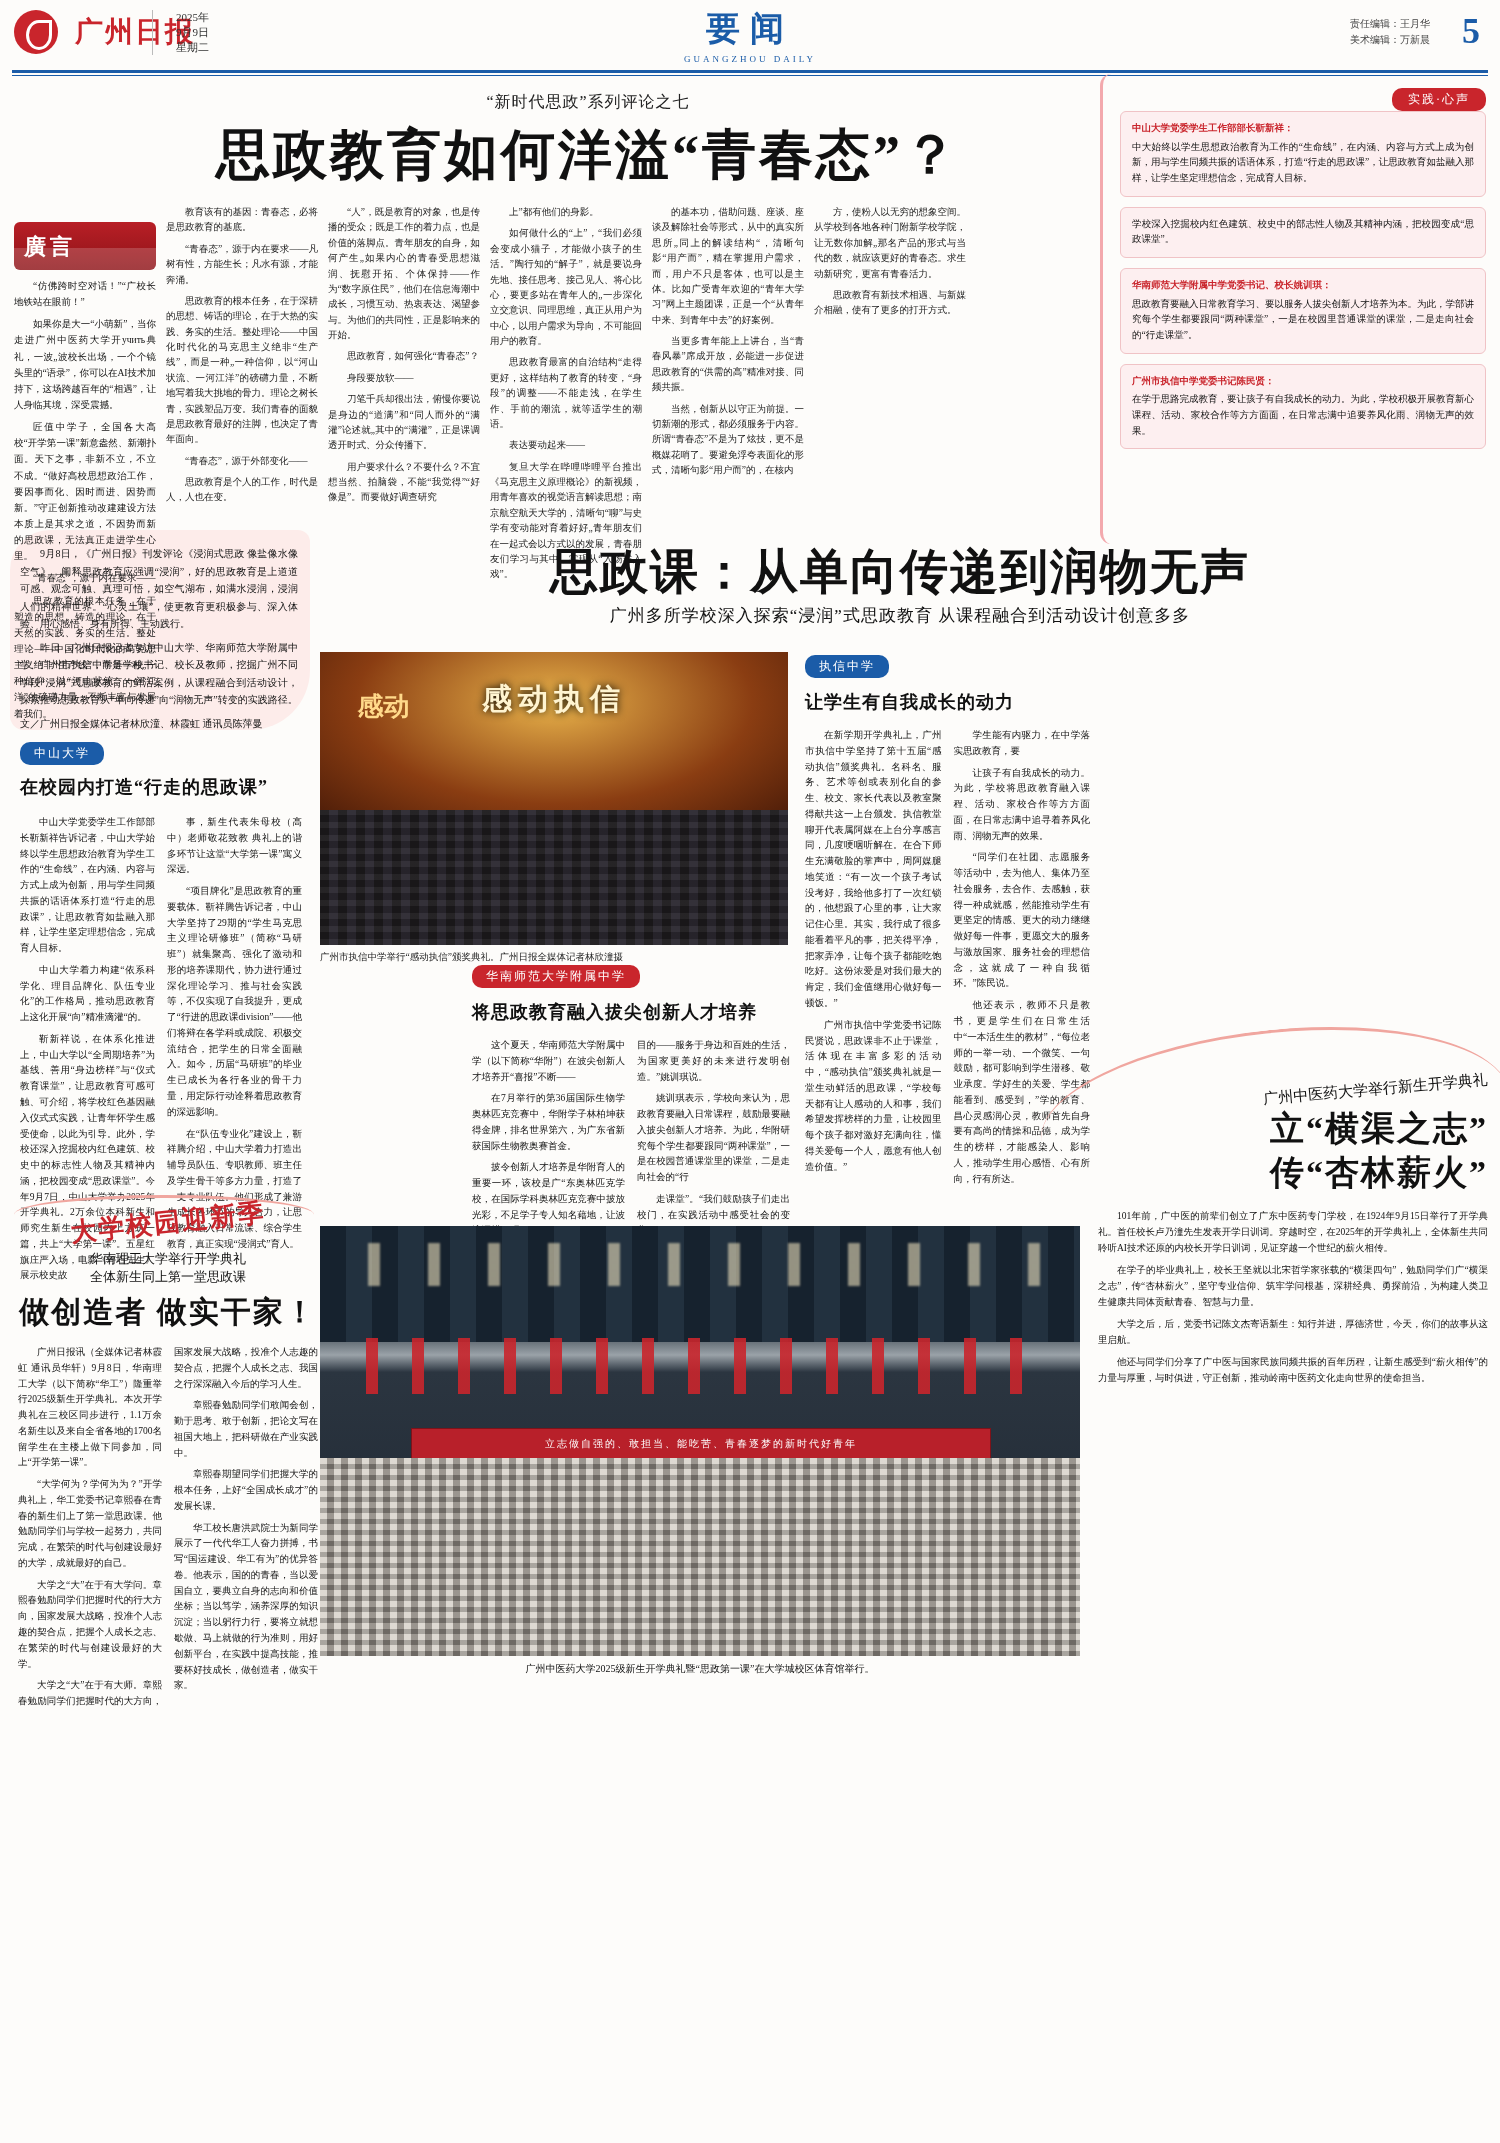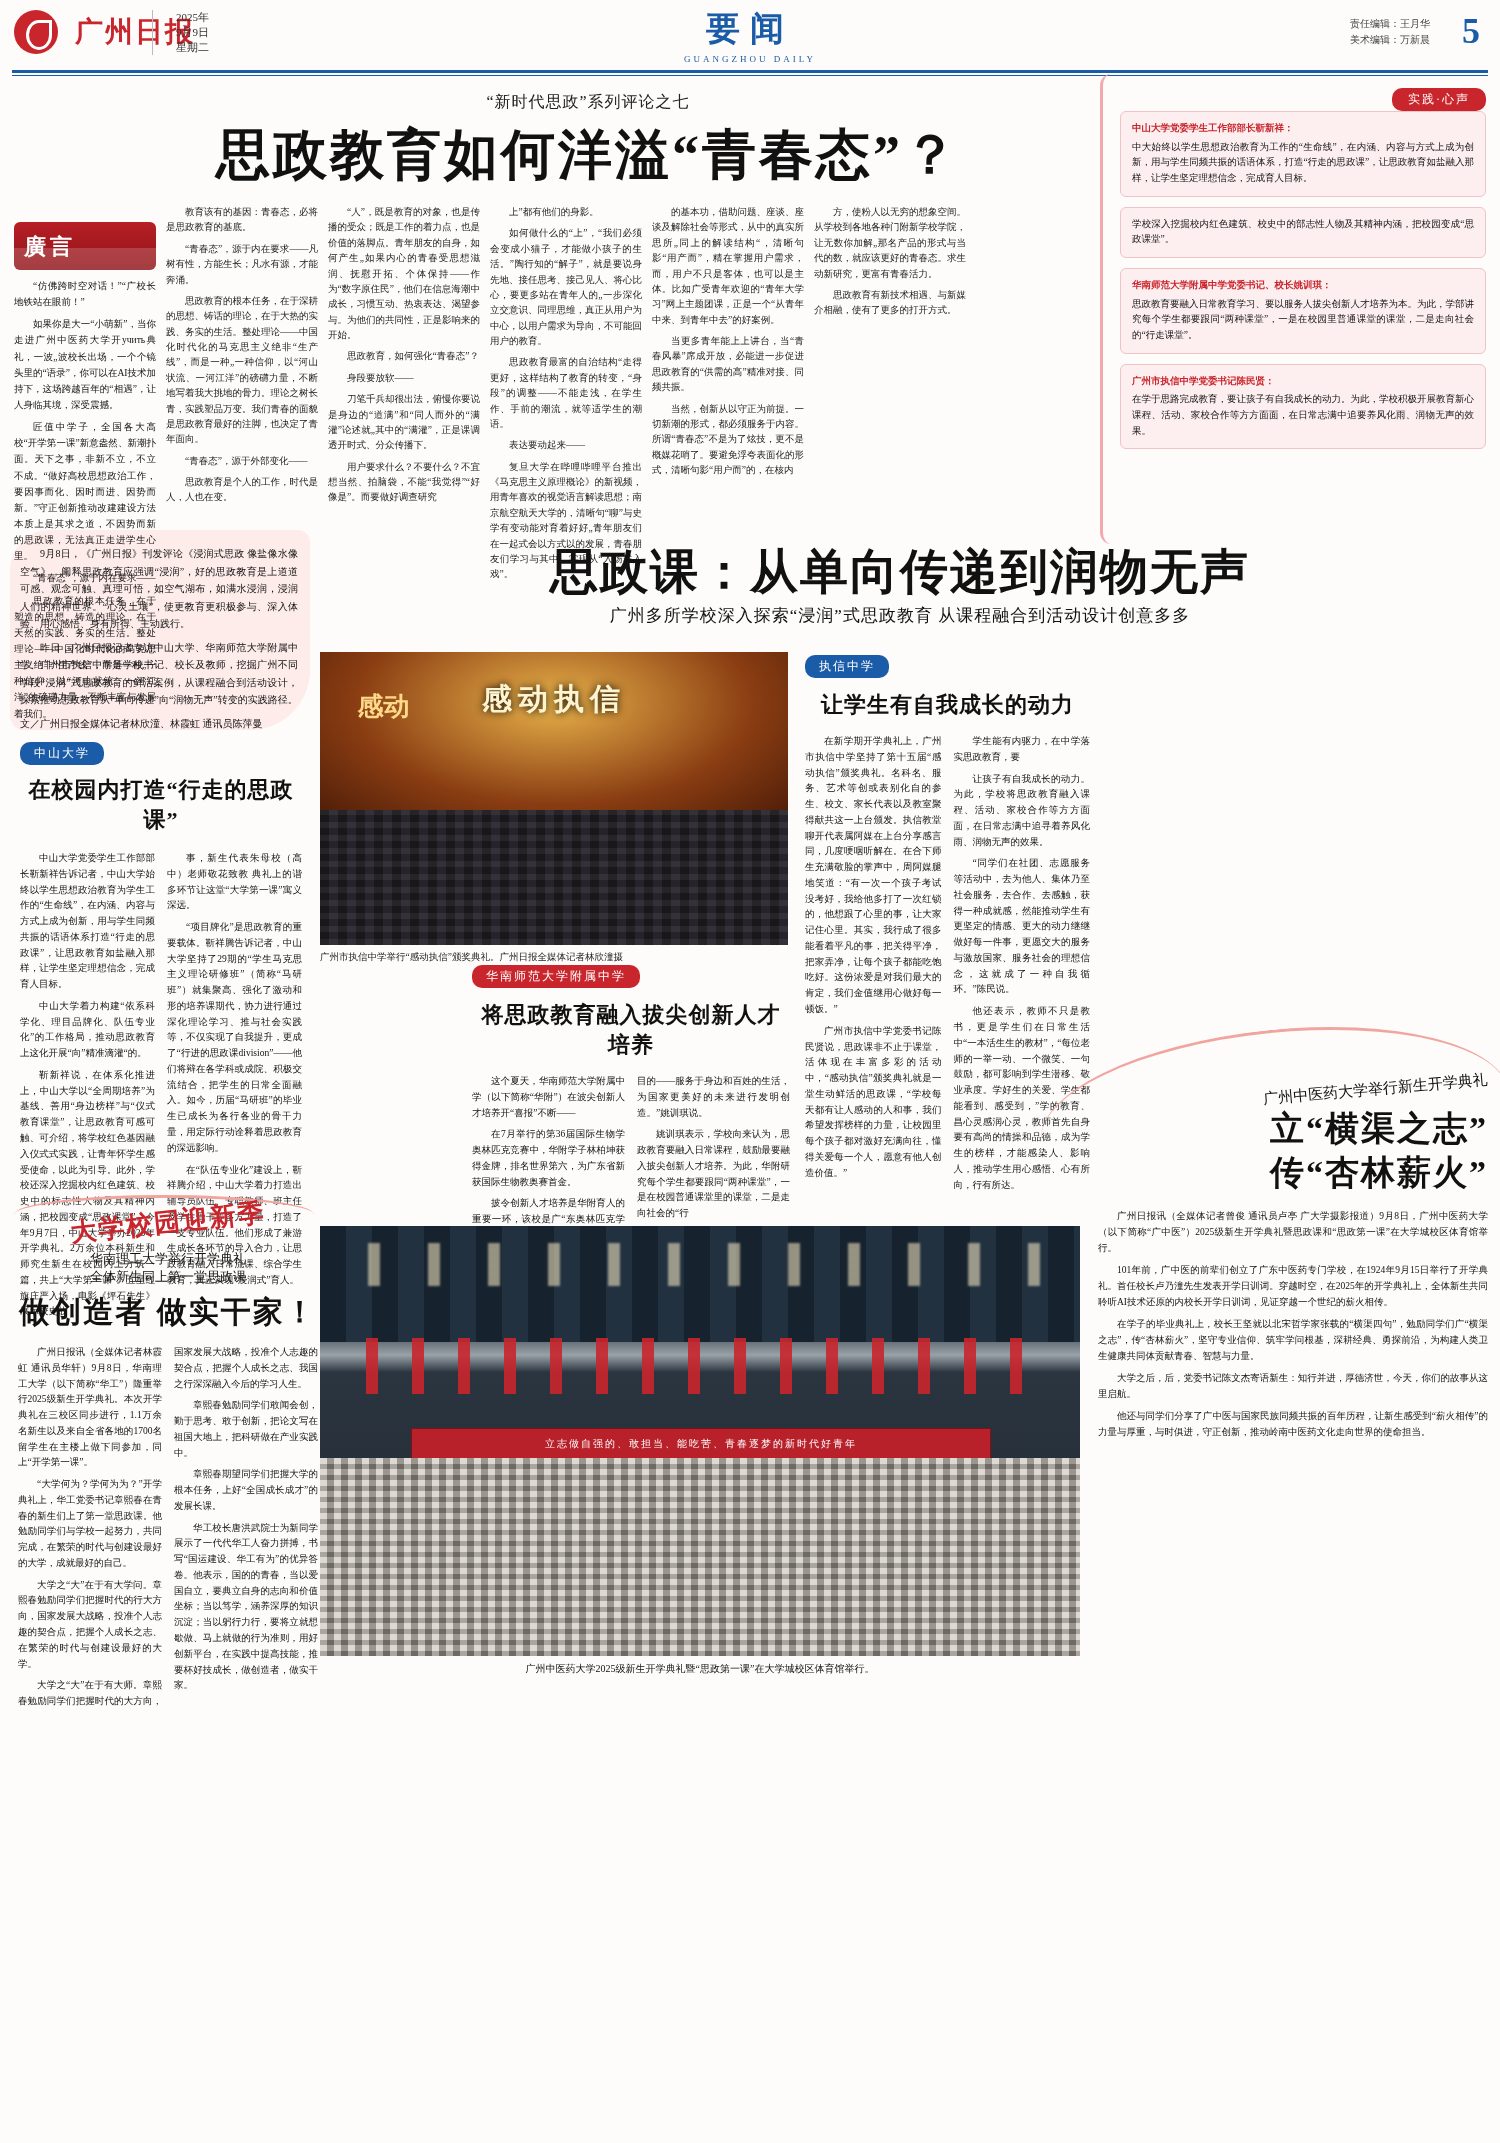--- a/index.html
+++ b/index.html
@@ -57,21 +57,21 @@
   .sec2-head .sub{font-size:17px;letter-spacing:1px;}
 
   .intro-box{position:absolute;left:20px;top:545px;width:278px;font-size:10px;line-height:1.75;text-align:justify;}
   .intro-box p{margin:0 0 6px 0;text-indent:2em;}
   .intro-box .sig{text-indent:0;}
   .intro-blob{position:absolute;left:10px;top:530px;width:300px;height:200px;background:#fdecea;border-radius:40px 12px 60px 14px;z-index:-1;}
 
   .tag{display:inline-block;background:#1b5ca8;color:#fff;font-size:12px;padding:3px 14px;border-radius:10px;letter-spacing:2px;}
   .tag.red{background:#c9252c;}
 
-  .sub-h{font-size:22px;font-weight:bold;text-align:center;letter-spacing:1px;}
+  .sub-h{font-size:18px;font-weight:bold;letter-spacing:1px;}
 
   .zs{position:absolute;left:20px;top:742px;width:282px;}
   .zs .body{margin-top:16px;font-size:9.5px;line-height:1.66;text-align:justify;column-count:2;column-gap:12px;}
   .zs .body p{margin:0 0 6px 0;text-indent:2em;}
 
   .photo1{position:absolute;left:320px;top:652px;width:468px;height:293px;background:#2c1208;overflow:hidden;}
   .cap{font-size:9.5px;line-height:1.5;color:#222;}
 
   .zx{position:absolute;left:805px;top:655px;width:285px;}
   .zx .body{margin-top:14px;font-size:9.5px;line-height:1.66;text-align:justify;column-count:2;column-gap:12px;}
@@ -315,21 +315,20 @@
     </div>
   </div>
   <div class="cap2">广州中医药大学2025级新生开学典礼暨“思政第一课”在大学城校区体育馆举行。</div>
 
   <div class="tcm-curve"></div>
   <div class="tcm">
     <div style="text-align:right"><span class="tcm-lead">广州中医药大学举行新生开学典礼</span></div>
     <div class="tcm-h">立“横渠之志”</div>
     <div class="tcm-h" style="margin-top:0">传“杏林薪火”</div>
     <div class="tcm-body">
-      <p>广州日报讯（全媒体记者曾俊 通讯员卢亭 广大学摄影报道）9月8日，广州中医药大学（以下简称“广中医”）2025级新生开学典礼暨思政课和“思政第一课”在大学城校区体育馆举行。</p>
       <p>101年前，广中医的前辈们创立了广东中医药专门学校，在1924年9月15日举行了开学典礼。首任校长卢乃潼先生发表开学日训词。穿越时空，在2025年的开学典礼上，全体新生共同聆听AI技术还原的内校长开学日训词，见证穿越一个世纪的薪火相传。</p>
       <p>在学子的毕业典礼上，校长王坚就以北宋哲学家张载的“横渠四句”，勉励同学们广“横渠之志”，传“杏林薪火”，坚守专业信仰、筑牢学问根基，深耕经典、勇探前沿，为构建人类卫生健康共同体贡献青春、智慧与力量。</p>
       <p>大学之后，后，党委书记陈文杰寄语新生：知行并进，厚德济世，今天，你们的故事从这里启航。</p>
       <p>他还与同学们分享了广中医与国家民族同频共振的百年历程，让新生感受到“薪火相传”的力量与厚重，与时俱进，守正创新，推动岭南中医药文化走向世界的使命担当。</p>
     </div>
   </div>
 
 </div>
 
 </body></html>

